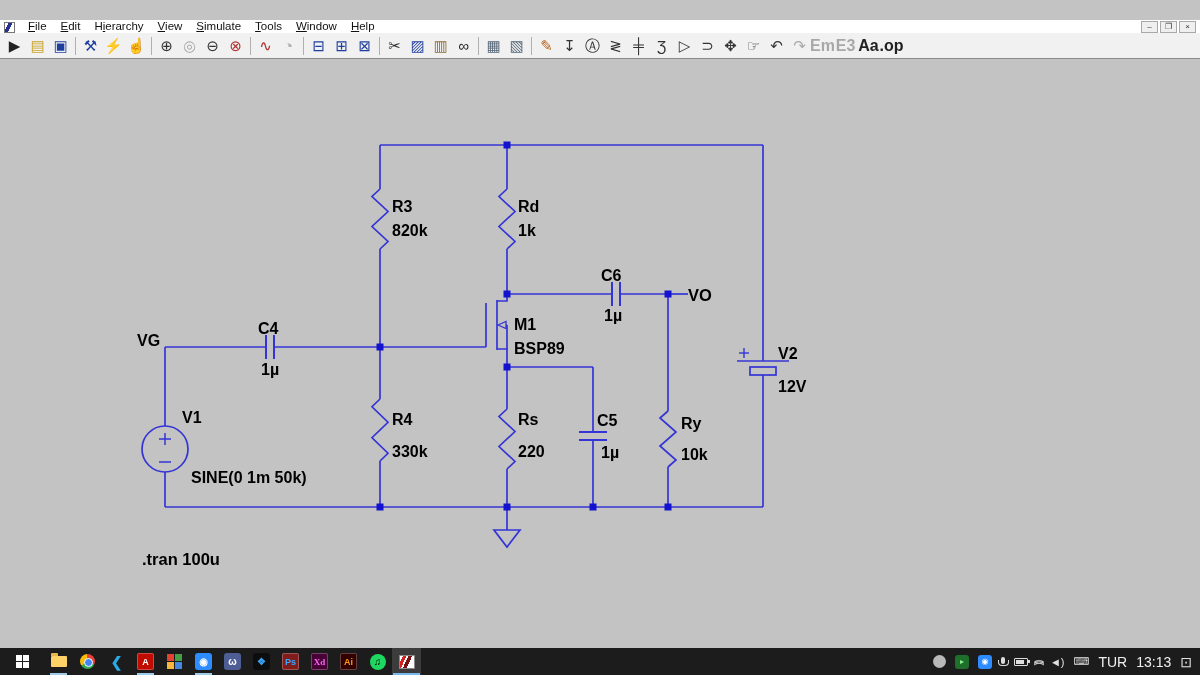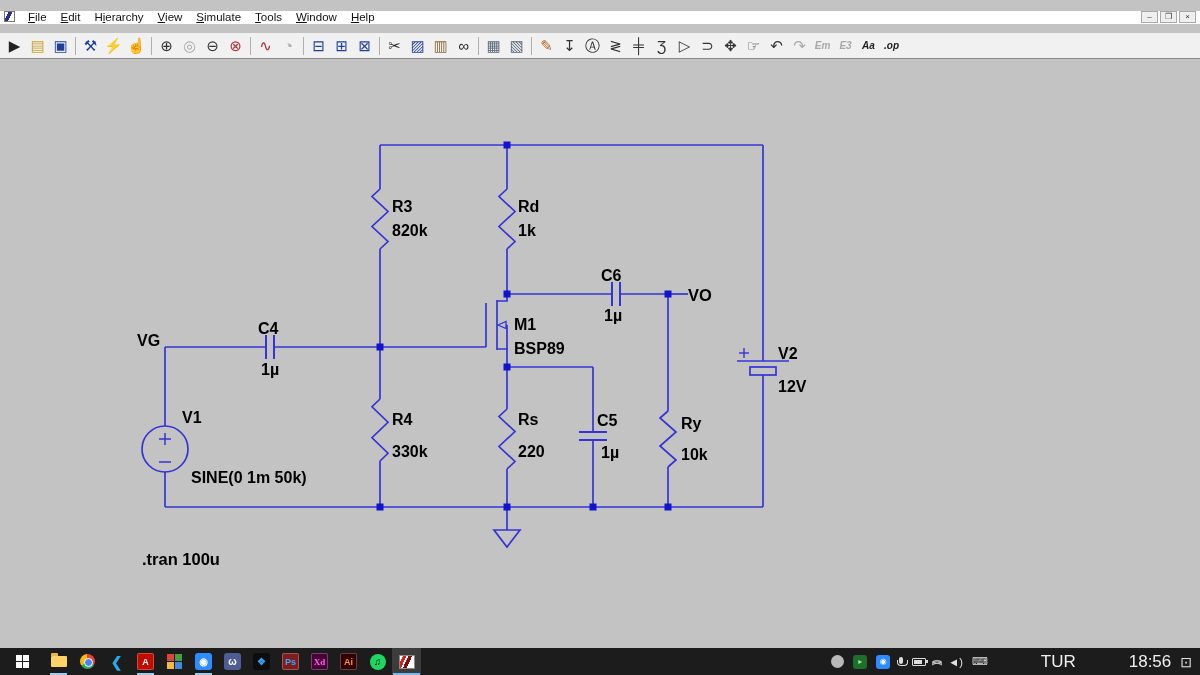--- a/index.html
+++ b/index.html
@@ -7,31 +7,31 @@
   #app { position:relative; width:1200px; height:675px; background:#c3c3c3; }
 
   
   .titlebar { position:absolute; top:0; left:0; width:1200px; height:20px; background:#ffffff; display:flex; align-items:center; border-bottom:1px solid #e6e6e6;}
   .lt-icon { width:15px; height:13px; margin:0 6px 0 5px; border:1px solid #666; background:linear-gradient(115deg,#fff 18%,#d42420 18%,#d42420 34%,#fff 34%,#fff 44%,#7a1010 44%,#7a1010 62%,#fff 62%); }
   .title-text { font-size:12px; color:#000; }
   .win-controls { margin-left:auto; display:flex; }
   .win-btn { width:40px; height:19px; display:flex; align-items:center; justify-content:center; font-size:12px; color:#444; cursor:default; }
 
   
-  .menubar { position:absolute; top:11px; left:0; width:1200px; height:13px; background:#ffffff; display:flex; align-items:flex-start; font-size:11.5px; }
+  .menubar { position:absolute; top:20px; left:0; width:1200px; height:13px; background:#ffffff; display:flex; align-items:flex-end; font-size:11.5px; }
   .doc-icon { width:11px; height:11px; margin:0 6px 0 4px; border:1px solid #777; background:linear-gradient(115deg,#fff 25%,#26318f 25%,#26318f 55%,#fff 55%); }
   .menu-item { padding:0 7px; color:#111; height:13px; line-height:13px; }
   .menu-item span.acc { text-decoration:underline; }
   .mdi-controls { margin-left:auto; display:flex; gap:2px; padding-right:4px; }
   .mdi-btn { width:17px; height:12px; border:1px solid #a8a8a8; background:#efefef; font-size:8px; line-height:10px; text-align:center; color:#333; }
 
   
   .toolbar { position:absolute; top:33px; left:0; width:1200px; height:26px; background:#f1f1f1; border-bottom:1px solid #8a8a8a; display:flex; align-items:center; padding-left:3px; }
   .tool { width:23px; height:22px; display:flex; align-items:center; justify-content:center; font-size:15px; line-height:22px; }
-  .tool.small-text { font-size:10px; font-style:italic; font-weight:bold; }
+  .tool.small-text { font-size:16px; font-weight:bold; }
   .tool-sep { width:1px; height:18px; background:#b0b0b0; margin:0 3px; }
 
   
   .schematic { position:absolute; top:59px; left:0; width:1200px; height:589px; background:#c3c3c3; }
   .schematic svg { display:block; }
 
   
   .taskbar { position:absolute; top:648px; left:0; width:1200px; height:27px; background:#1c1c1c; display:flex; align-items:stretch; }
   .tb-cell { width:29px; height:27px; display:flex; align-items:center; justify-content:center; position:relative; flex:none; }
   .tb-cell.start { width:44px; }
@@ -54,21 +54,21 @@
   .tray { margin-left:auto; display:flex; align-items:center; gap:9px; padding-right:8px; color:#e8e8e8; }
   .tray-glyph { font-size:11px; color:#e0e0e0; }
   .tray-dot { width:13px; height:13px; border-radius:50%; background:#b9b9b9; }
   .tray-tile { width:14px; height:14px; border-radius:3px; display:flex; align-items:center; justify-content:center; font-size:8px; }
   .mic { width:4px; height:7px; background:#ddd; border-radius:2px; position:relative; margin-bottom:3px;}
   .mic::after { content:""; position:absolute; left:-2.5px; top:3px; width:9px; height:5px; border:1px solid #ddd; border-top:none; border-radius:0 0 4px 4px; }
   .batt { width:14px; height:8px; border:1px solid #ddd; border-radius:1px; position:relative; }
   .batt::after { content:""; position:absolute; right:-3px; top:1.5px; width:2px; height:3px; background:#ddd; }
   .batt i { position:absolute; left:1px; top:1px; bottom:1px; width:8px; background:#ddd; }
   .wifi { display:inline-block; transform:rotate(90deg); font-size:10px; letter-spacing:-2px; color:#e0e0e0; }
-  .tray-text { font-size:17px; color:#f0f0f0;margin-left:44px; }
+  .tray-text { font-size:14px; color:#f0f0f0; }
 </style>
 </head>
 <body>
 
 <div id="app">
 
 
   <div class="menubar">
     <span class="doc-icon"></span>
     <span id="menu-items" style="display:flex">
@@ -301,18 +301,18 @@
         <span class="tray-tile" style="background: rgb(29, 111, 43); color: rgb(142, 240, 142);">▸</span>
         <span class="tray-tile" style="background: rgb(45, 140, 255); color: rgb(255, 255, 255);">◉</span>
         <span class="mic"></span>
         <span class="batt">
           <i></i>
         </span>
         <span class="wifi">(((</span>
         <span class="tray-glyph">◄)</span>
         <span class="tray-glyph">⌨</span>
         <span class="tray-text">TUR</span>
-        <span class="tray-text">18:56</span>
+        <span class="tray-text">13:13</span>
         <span class="tray-glyph" style="font-size: 14px;">⊡</span>
       </span>
   </div>
 
 </div>
 
 </body></html>

